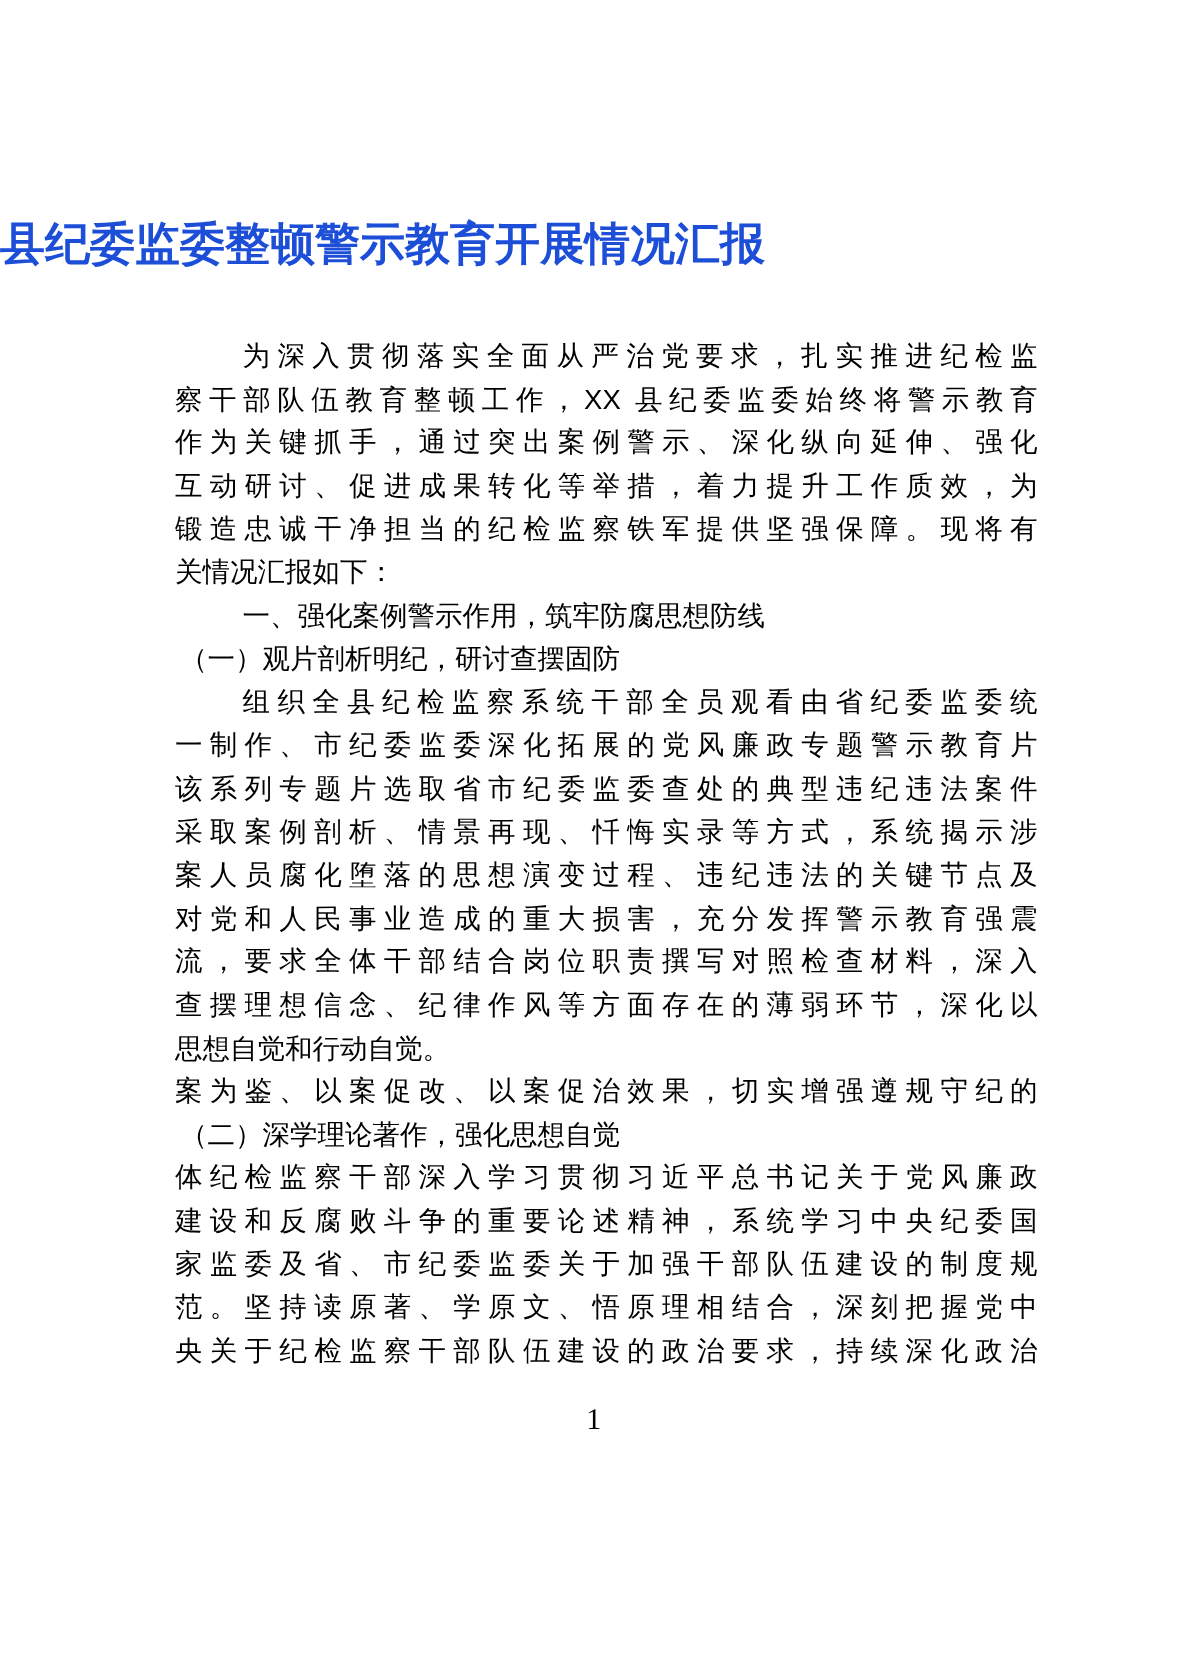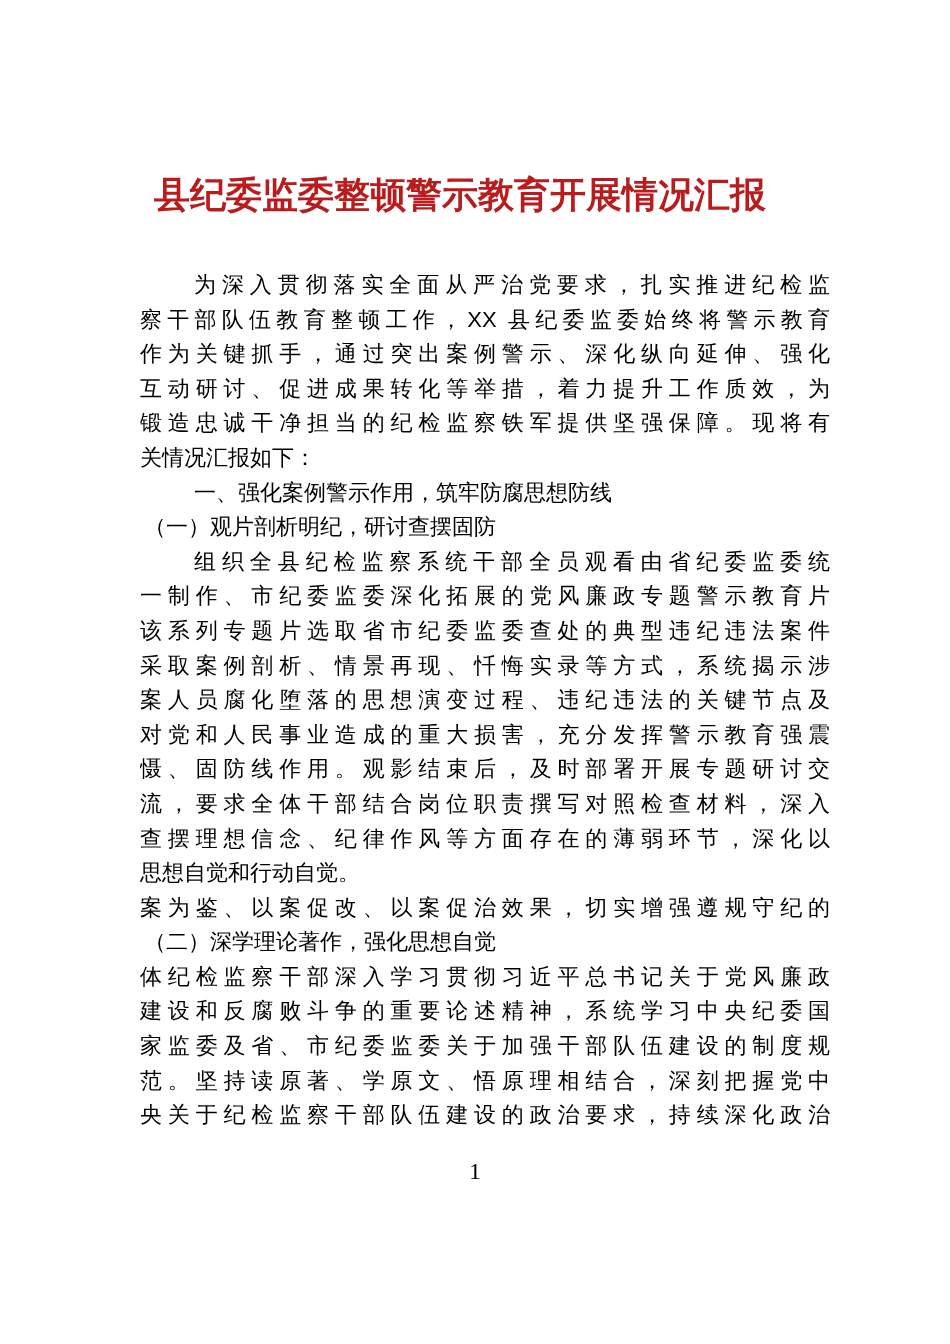--- a/index.html
+++ b/index.html
@@ -13,25 +13,25 @@
     height: 1344px;
     background: #ffffff;
     color: #000000;
     overflow: hidden;
     font-family: "Liberation Sans", "DejaVu Sans", sans-serif;
   }
   .doc-title {
     margin: 0;
     padding-top: 173px;
     width: 766px;
-    text-align: right;
+    text-align: left;
     font-size: 36px;
     line-height: 44px;
     font-weight: bold;
-    color: #b91c1c;
+    color: #1d4ed8;
     font-family: "Liberation Sans", "DejaVu Sans", sans-serif;
   }
   .doc-body {
     margin-top: 51px;
     margin-left: 140px;
     width: 690px;
   }
   .line {
     height: 34.6px;
     line-height: 34.6px;
@@ -83,21 +83,20 @@
       <div class="line">锻造忠诚干净担当的纪检监察铁军提供坚强保障。现将有</div>
       <div class="line short">关情况汇报如下：</div>
       <div class="line h1">一、强化案例警示作用，筑牢防腐思想防线</div>
       <div class="line h2">（一）观片剖析明纪，研讨查摆固防</div>
       <div class="line indent">组织全县纪检监察系统干部全员观看由省纪委监委统</div>
       <div class="line">一制作、市纪委监委深化拓展的党风廉政专题警示教育片</div>
       <div class="line">该系列专题片选取省市纪委监委查处的典型违纪违法案件</div>
       <div class="line">采取案例剖析、情景再现、忏悔实录等方式，系统揭示涉</div>
       <div class="line">案人员腐化堕落的思想演变过程、违纪违法的关键节点及</div>
       <div class="line">对党和人民事业造成的重大损害，充分发挥警示教育强震</div>
-      <div class="line">慑、固防线作用。观影结束后，及时部署开展专题研讨交</div>
       <div class="line">流，要求全体干部结合岗位职责撰写对照检查材料，深入</div>
       <div class="line">查摆理想信念、纪律作风等方面存在的薄弱环节，深化以</div>
       <div class="line short">思想自觉和行动自觉。</div>
       <div class="line">案为鉴、以案促改、以案促治效果，切实增强遵规守纪的</div>
       <div class="line h2">（二）深学理论著作，强化思想自觉</div>
       <div class="line">体纪检监察干部深入学习贯彻习近平总书记关于党风廉政</div>
       <div class="line">建设和反腐败斗争的重要论述精神，系统学习中央纪委国</div>
       <div class="line">家监委及省、市纪委监委关于加强干部队伍建设的制度规</div>
       <div class="line">范。坚持读原著、学原文、悟原理相结合，深刻把握党中</div>
       <div class="line">央关于纪检监察干部队伍建设的政治要求，持续深化政治</div>

